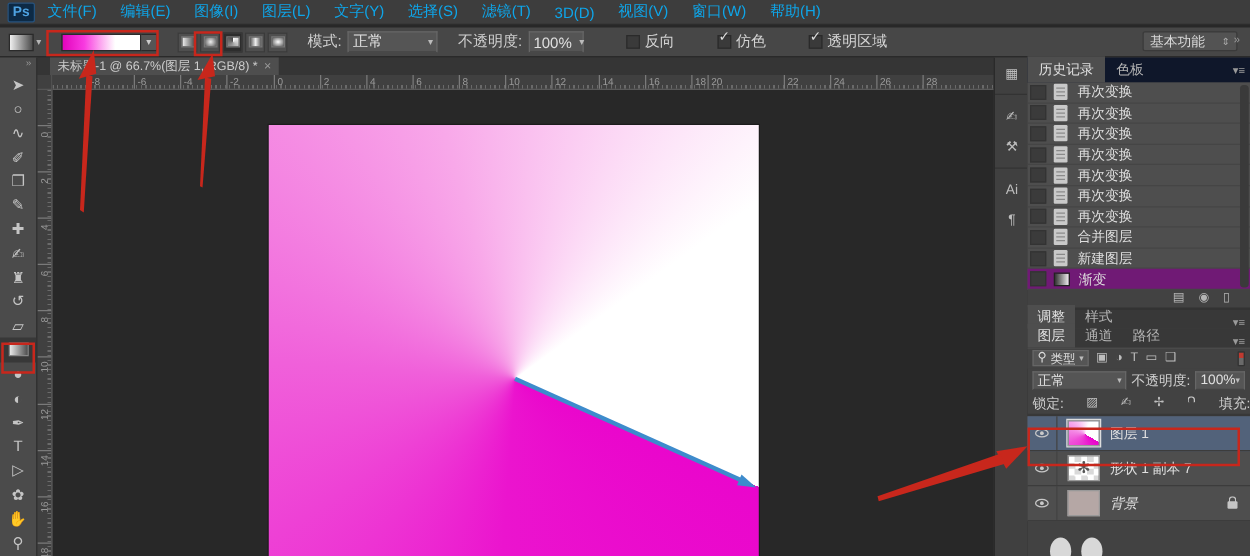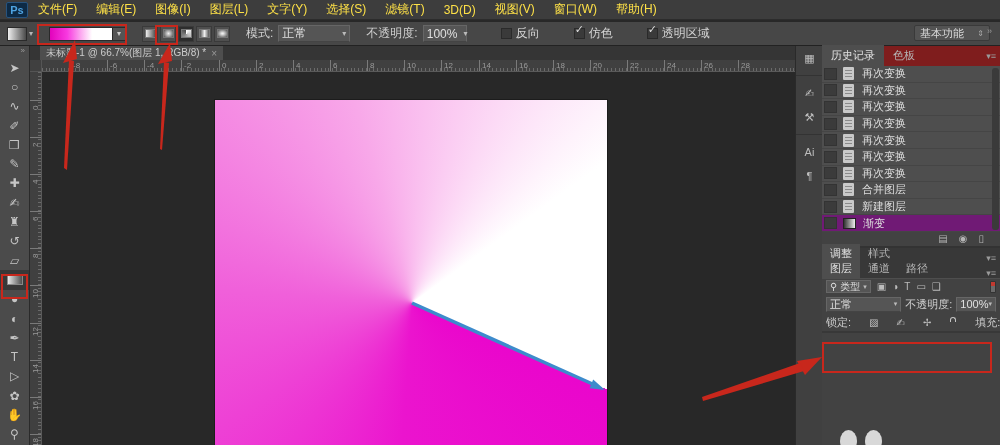--- a/index.html
+++ b/index.html
@@ -2,21 +2,21 @@
 <html><head>
 <meta charset="utf-8">
 <style>
   * { margin:0; padding:0; box-sizing:border-box; }
   body { font-family:"Liberation Sans","DejaVu Sans",sans-serif; }
   .app { position:relative; width:1000px; height:445px; background:#282828; overflow:hidden; color:#d4d4d4; }
 
   
   .menubar { position:absolute; left:0; top:0; width:1000px; height:20px; background:#3d3d3d; border-bottom:1px solid #2c2c2c; display:flex; align-items:center; }
   .ps-logo { width:22px; height:16px; margin:0 10px 0 6px; background:#0d2a45; color:#4ea3e2; border:1px solid #27537e; border-radius:2px; font-size:11px; font-weight:bold; display:flex; align-items:center; justify-content:center; }
-  .menu-item { font-size:12px; color:#fde047; margin-right:19px; white-space:nowrap; cursor:default; }
+  .menu-item { font-size:12px; color:#0ea5e9; margin-right:19px; white-space:nowrap; cursor:default; }
 
   
   .optionsbar { position:absolute; left:0; top:22px; width:1000px; height:24px; background:#474747; border-bottom:1px solid #222; display:flex; align-items:center; font-size:12px; }
   .tp-swatch { margin-left:7px; width:20px; height:14px; border:1px solid #2a2a2a; background:linear-gradient(90deg,#efefef,#4a4a4a); }
   .tiny-arrow { font-size:8px; color:#b5b5b5; margin:0 4px 0 2px; }
   .grad-swatch { margin-left:12px; width:64px; height:14px; border:1px solid #2a2a2a; background:linear-gradient(90deg,#e203bc 0%,#f83ae0 28%,#fcaaf0 50%,#ffffff 68%,#ffffff 100%); }
   .grad-dd { width:13px; height:14px; background:#555; border:1px solid #2a2a2a; border-left:none; font-size:8px; color:#ccc; display:flex; align-items:center; justify-content:center; }
   .type-btns { display:flex; gap:2px; margin-left:16px; }
   .type-btn { width:16px; height:16px; background:#4f4f4f; border:1px solid #3a3a3a; display:flex; align-items:center; justify-content:center; }
   .type-btn .g { width:11px; height:9px; border:1px solid #777; }
@@ -60,21 +60,21 @@
     box-shadow:0 0 0 1px #1c1c1c; }
   .canvas svg { position:absolute; left:0; top:0; }
 
   
   .dockstrip { position:absolute; left:795px; top:46px; width:27px; height:399px; background:#404040; border-left:1px solid #2a2a2a; }
   .dock-icon { width:27px; height:24px; display:flex; align-items:center; justify-content:center; font-size:11px; color:#bdbdbd; }
   .dock-sep { height:6px; border-bottom:1px solid #333; margin-bottom:5px; }
 
   
   .rightpanel { position:absolute; left:822px; top:46px; width:178px; height:399px; background:#424242; font-size:11px; }
-  .ptabs { height:20px; background:#7f1d1d; display:flex; align-items:flex-end; position:relative;text-align:center; }
+  .ptabs { height:20px; background:#0f172a; display:flex; align-items:flex-end; position:relative;text-align:center; }
   .ptab { padding:3px 9px; color:#b5b5b5; }
   .ptab.active { background:#4e4e4e; color:#e0e0e0; }
   .ptab-menu { position:absolute; right:4px; top:5px; color:#9a9a9a; font-size:9px; }
   .histlist { background:#4e4e4e; position:relative; }
   .hrow { height:16.6px; display:flex; align-items:center; border-bottom:1px solid #454545; padding-left:2px; }
   .hrow.sel { background:#701a75; }
   .snapwell { width:13px; height:12px; background:#3b3b3b; border:1px solid #333; margin-right:6px; }
   .docicon { width:11px; height:13px; background:#c9c9c9; border-radius:1px; margin-right:8px; position:relative; }
   .docicon::after { content:""; position:absolute; left:2px; top:3px; width:7px; height:1px; background:#8a8a8a; box-shadow:0 3px 0 #8a8a8a, 0 6px 0 #8a8a8a; }
   .gradicon { width:13px; height:11px; border:1px solid #222; background:linear-gradient(90deg,#333,#eee); margin-right:7px; }
@@ -230,21 +230,21 @@
     <span class="hnum" style="left:177px">0</span>
       <span class="hnum" style="left:214px">2</span>
     <span class="hnum" style="left:251px">4</span>
       <span class="hnum" style="left:288px">6</span>
     <span class="hnum" style="left:325px">8</span>
       <span class="hnum" style="left:362px">10</span>
     <span class="hnum" style="left:399px">12</span>
       <span class="hnum" style="left:437px">14</span>
     <span class="hnum" style="left:474px">16</span>
       <span class="hnum" style="left:511px">18</span>
-    <span class="hnum" style="left:548px">20</span>
+    <span class="hnum" style="left:524px">20</span>
       <span class="hnum" style="left:585px">22</span>
     <span class="hnum" style="left:622px">24</span>
       <span class="hnum" style="left:659px">26</span>
     <span class="hnum" style="left:696px">28</span>
   </div>
   <div class="ruler-v">
     <div class="vtick" style="top:28px"></div>
       <span class="vnum" style="top:38px">0</span>
     <div class="vtick" style="top:65px"></div>
       <span class="vnum" style="top:75px">2</span>
@@ -387,20 +387,46 @@
       <span class="l-ic">▨</span>
       <span class="l-ic">✍</span>
       <span class="l-ic">✢</span>
       <div class="lock-icon"></div>
       <span class="p-label" style="margin-left:8px">填充:</span>
       <div class="p-select" style="width:41px">
         <span>100%</span>
         <span style="font-size:7px;color:#bbb">▾</span>
       </div>
     </div>
+    <div class="layerlist">
+      <div class="lrow sel">
+        <div class="eyecell">
+            <div class="eye"></div>
+          </div>
+        <div class="thumb t-grad"></div>
+        <span class="lname">图层 1</span>
+      </div>
+      <div class="lrow">
+        <div class="eyecell">
+            <div class="eye"></div>
+          </div>
+        <div class="thumb t-shape">
+            <span>✻</span>
+          </div>
+        <span class="lname">形状 1 副本 7</span>
+      </div>
+      <div class="lrow">
+        <div class="eyecell">
+            <div class="eye"></div>
+          </div>
+        <div class="thumb t-bg"></div>
+        <span class="lname it">背景</span>
+        <div class="lock-icon l-lock"></div>
+      </div>
+    </div>
     <div class="oval" style="left:18px"></div>
     <div class="oval" style="left:43px"></div>
   </div>
 
   <svg class="annot" width="1000" height="445" viewBox="0 0 1000 445">
     <rect x="38" y="25" width="88" height="19" fill="none" stroke="#c8271c" stroke-width="2"></rect>
     <rect x="156" y="26" width="21" height="18" fill="none" stroke="#c8271c" stroke-width="2"></rect>
     <rect x="2" y="275" width="25" height="23" fill="none" stroke="#c8271c" stroke-width="2"></rect>
     <rect x="823" y="343" width="168" height="29" fill="none" stroke="#c8271c" stroke-width="2"></rect>
     <g fill="#c8271c">

